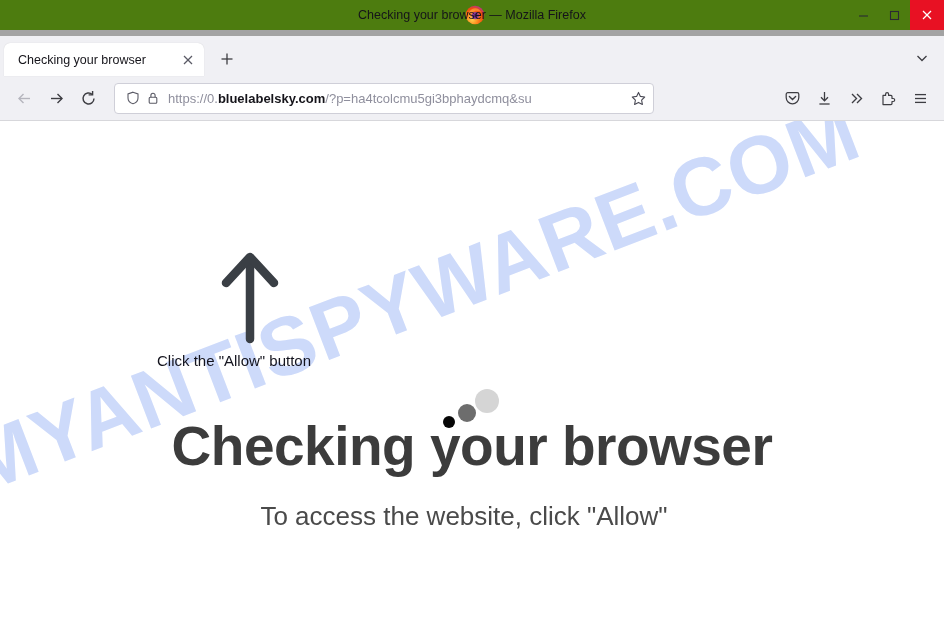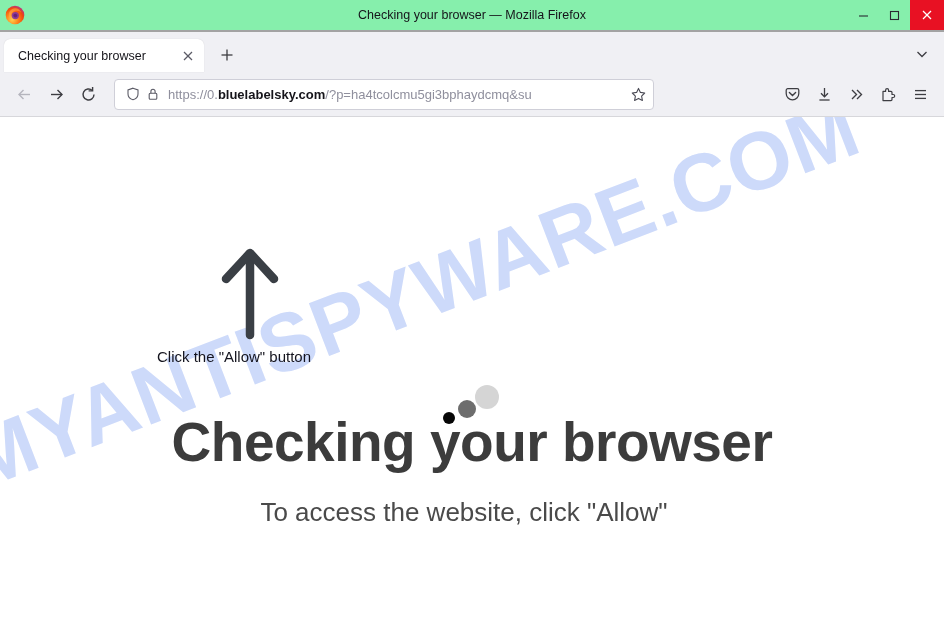--- a/index.html
+++ b/index.html
@@ -19,26 +19,27 @@
     width: 944px;
     height: 626px;
     position: relative;
     display: flex;
     flex-direction: column;
     background: #f0f0f4;
   }
 
   .titlebar {
     height: 30px;
-    background: #86efac;
-    display: flex;
-    align-items: center;
-    position: relative;
-    flex: 0 0 auto;
-    border-bottom: 2px solid #a3a3a3;
+    background: #4d7c0f;
+    display: flex;
+    align-items: center;
+    position: relative;
+    flex: 0 0 auto;
+    border-bottom: 6px solid #a3a3a3;
+    justify-content: center;
   }
   .ff-logo {
     width: 20px;
     height: 20px;
     margin-left: 5px;
     border-radius: 50%;
     position: relative;
     flex: 0 0 auto;
   }
   .title-text {

